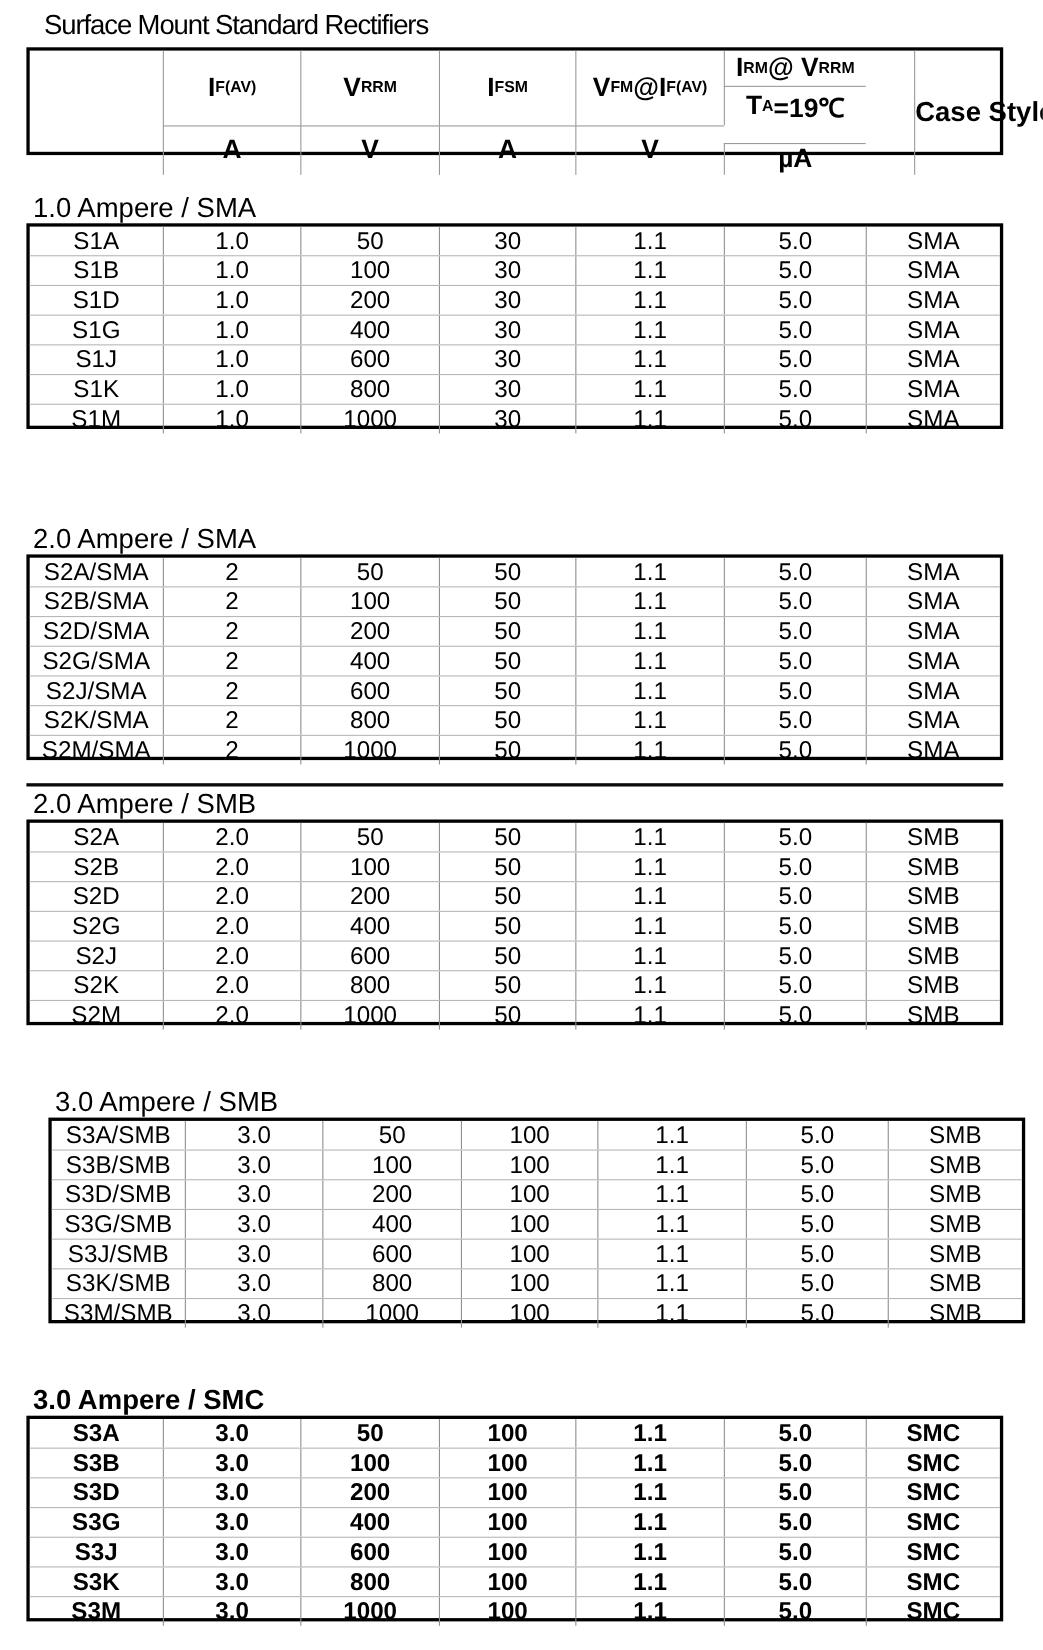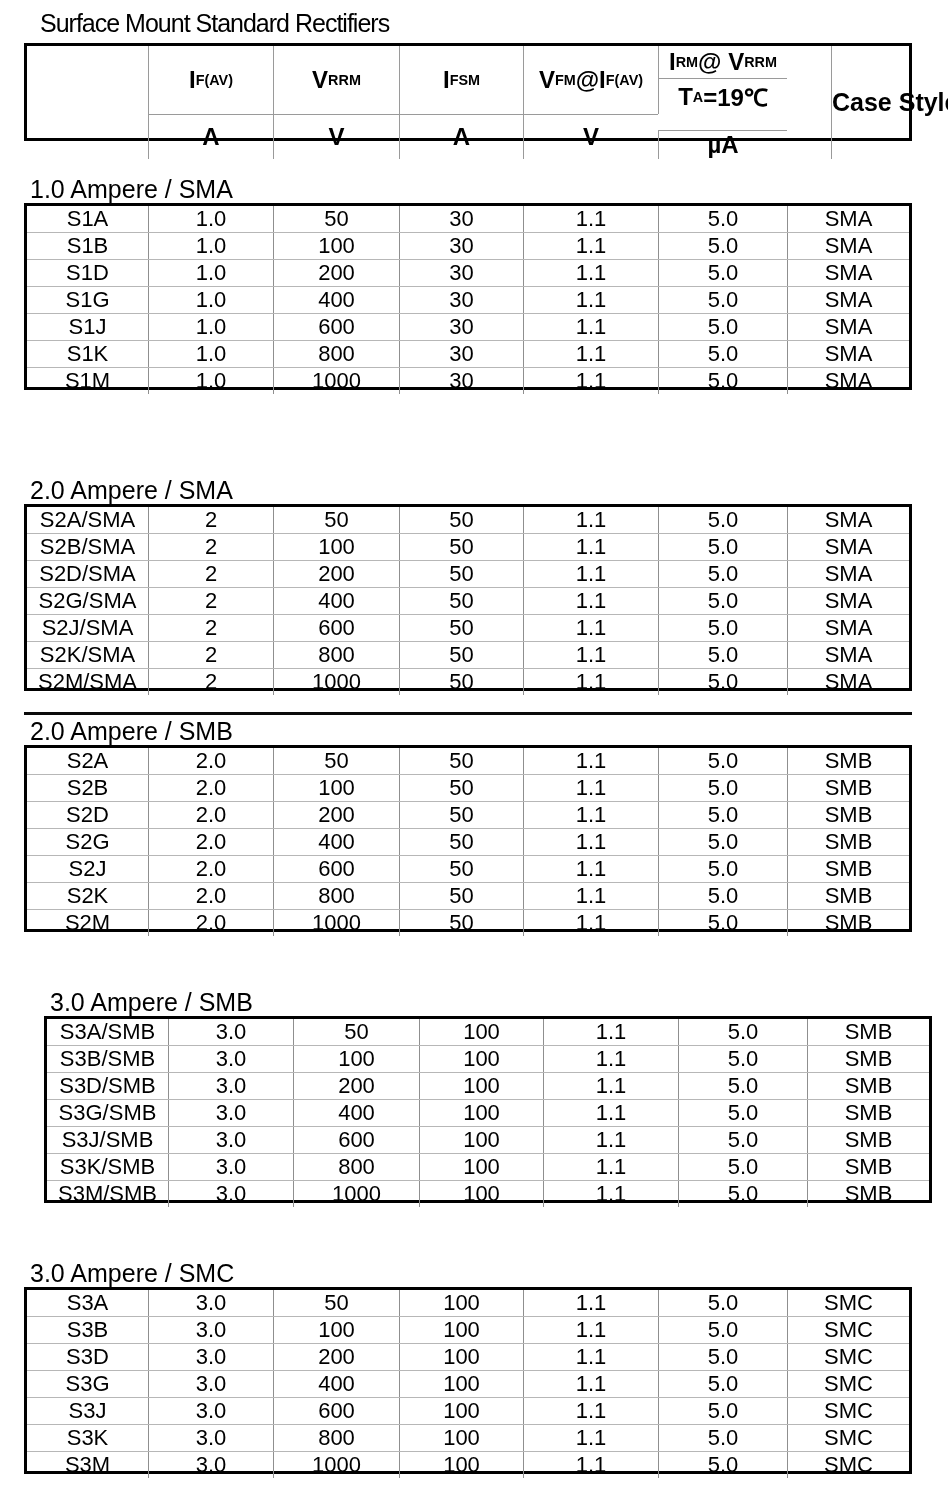--- a/index.html
+++ b/index.html
@@ -81,21 +81,21 @@
   
   .section {
     position: absolute;
     left: 24px;
     width: 888px;
   }
   .sec0 { top: 176px; }
   .sec1 { top: 446px; margin-top: 31px; }
   .sec2 { top: 718px; }
   .sec3 { top: 989px; margin-left: 20px; }
-  .sec4 { top: 1260px; }
+  .sec4 { top: 1260px; font-weight: bold; }
   .section-heading {
     height: 27px;
     line-height: 26px;
     padding-left: 6px;
     font-size: 25px;
     white-space: nowrap;
   }
   .data-table {
     width: 888px;
     height: 187px;

